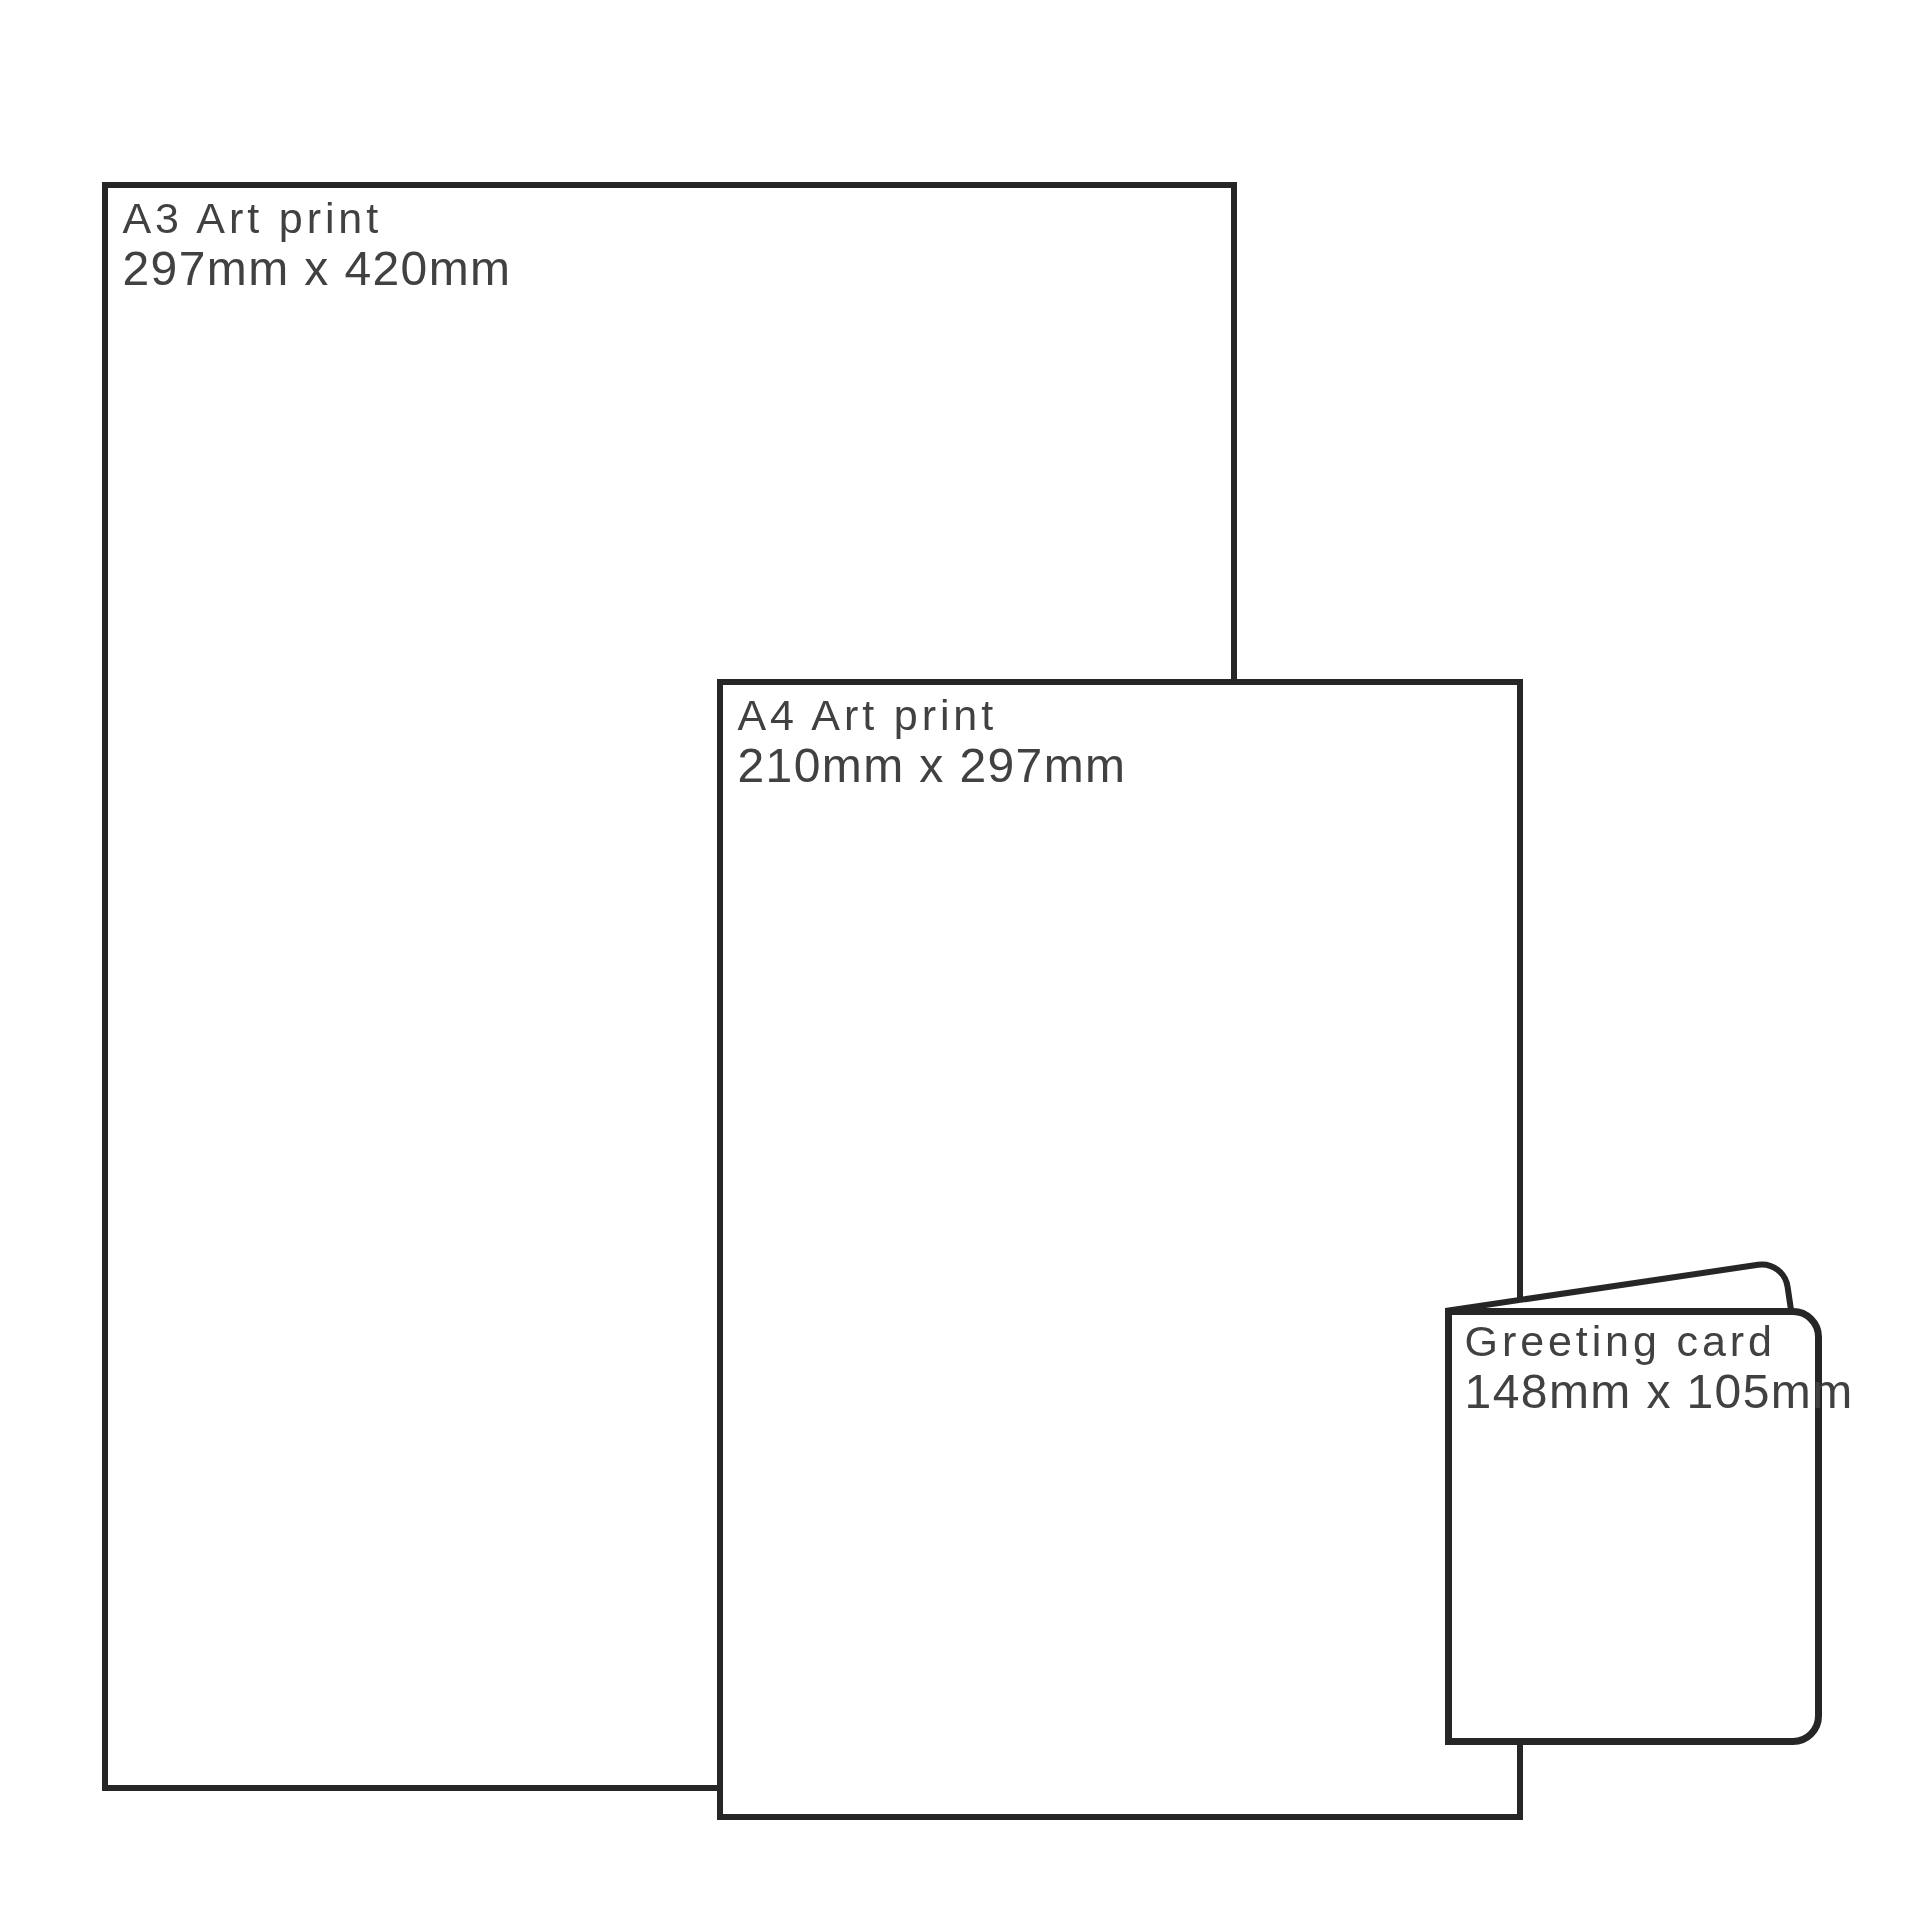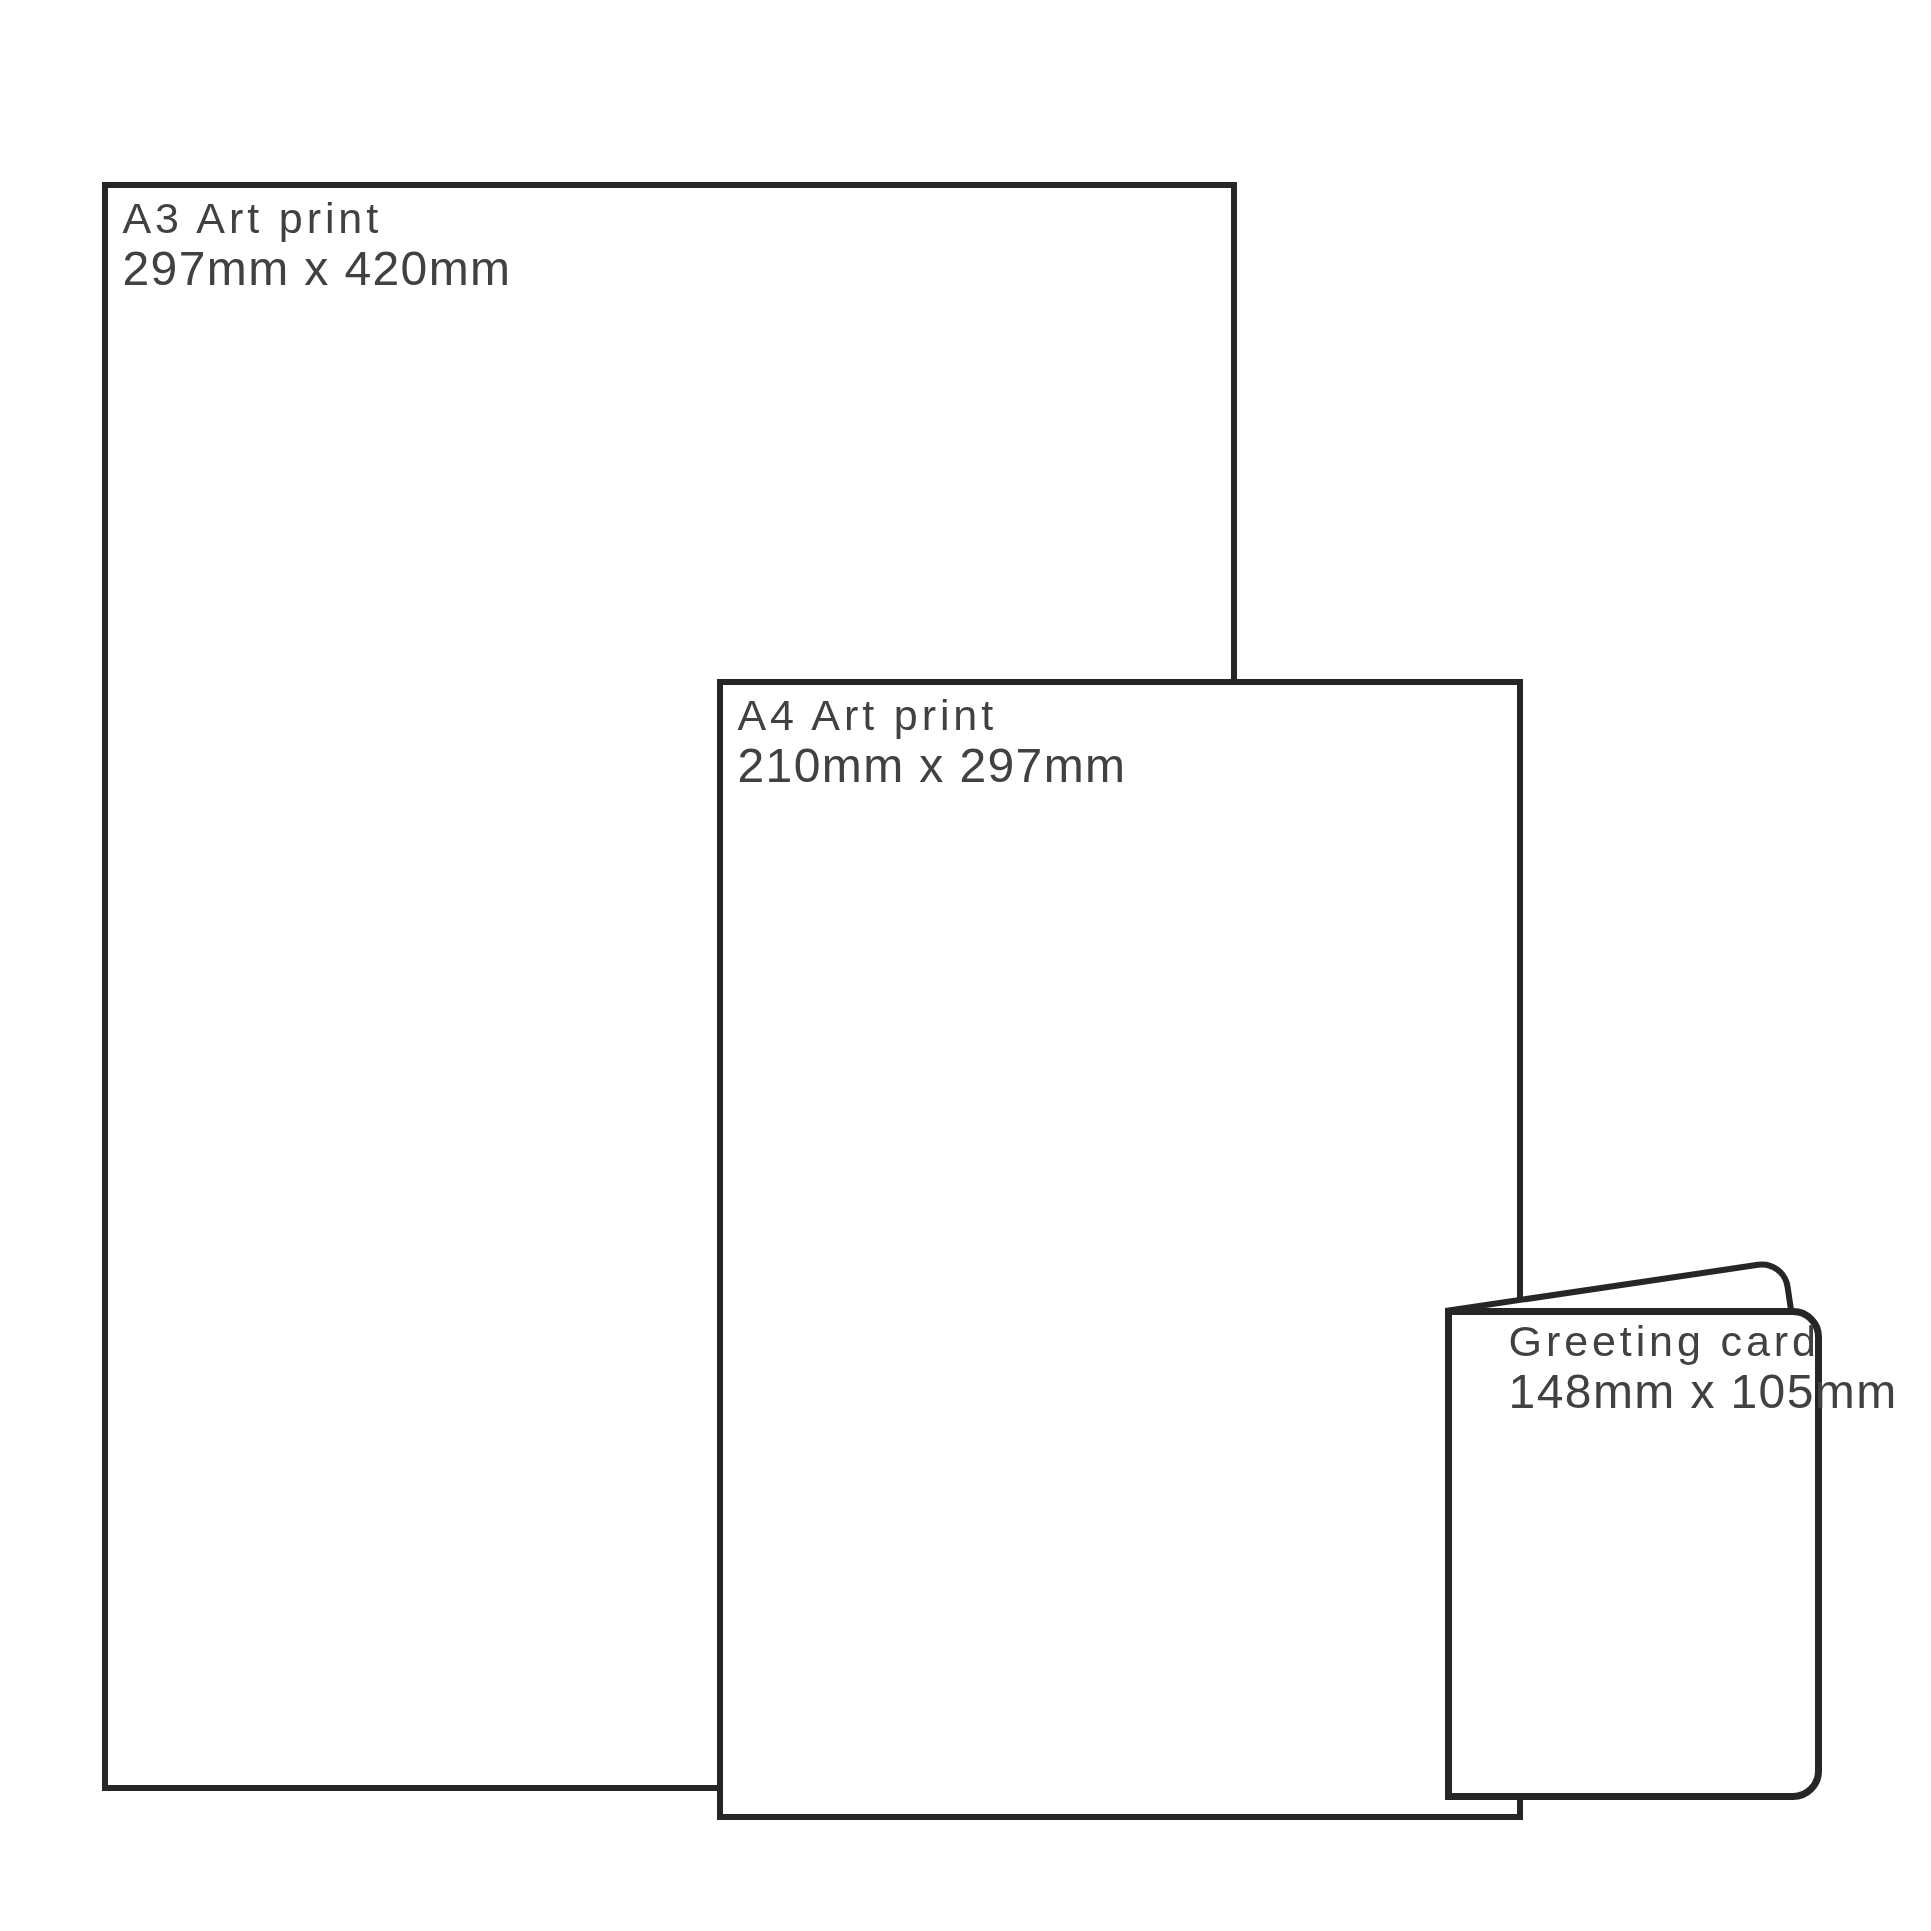--- a/index.html
+++ b/index.html
@@ -38,25 +38,24 @@
     width: 345px; height: 164px;
     background: var(--bg, #ffffff);
     border: 6.8px solid var(--line, #262626);
     border-radius: 0 29px 0 0;
     transform: rotate(-8.4deg);
     transform-origin: top left;
     z-index: 3;
   }
   .sheet.card-front {
     left: 1445px; top: 1308px;
-    width: 377px; height: 492px;
+    width: 377px; height: 437px;
     border-width: 7.7px;
     border-radius: 0 29px 29px 0;
     z-index: 4;
-    padding-left: 44px;
   }
   .label {
     padding: 7.7px 0 0 14.5px;
     color: var(--text, #414141);
     white-space: nowrap;
   }
   .card-front .label {
     padding: 3.9px 0 0 12.6px;
   }
   .label .title {

